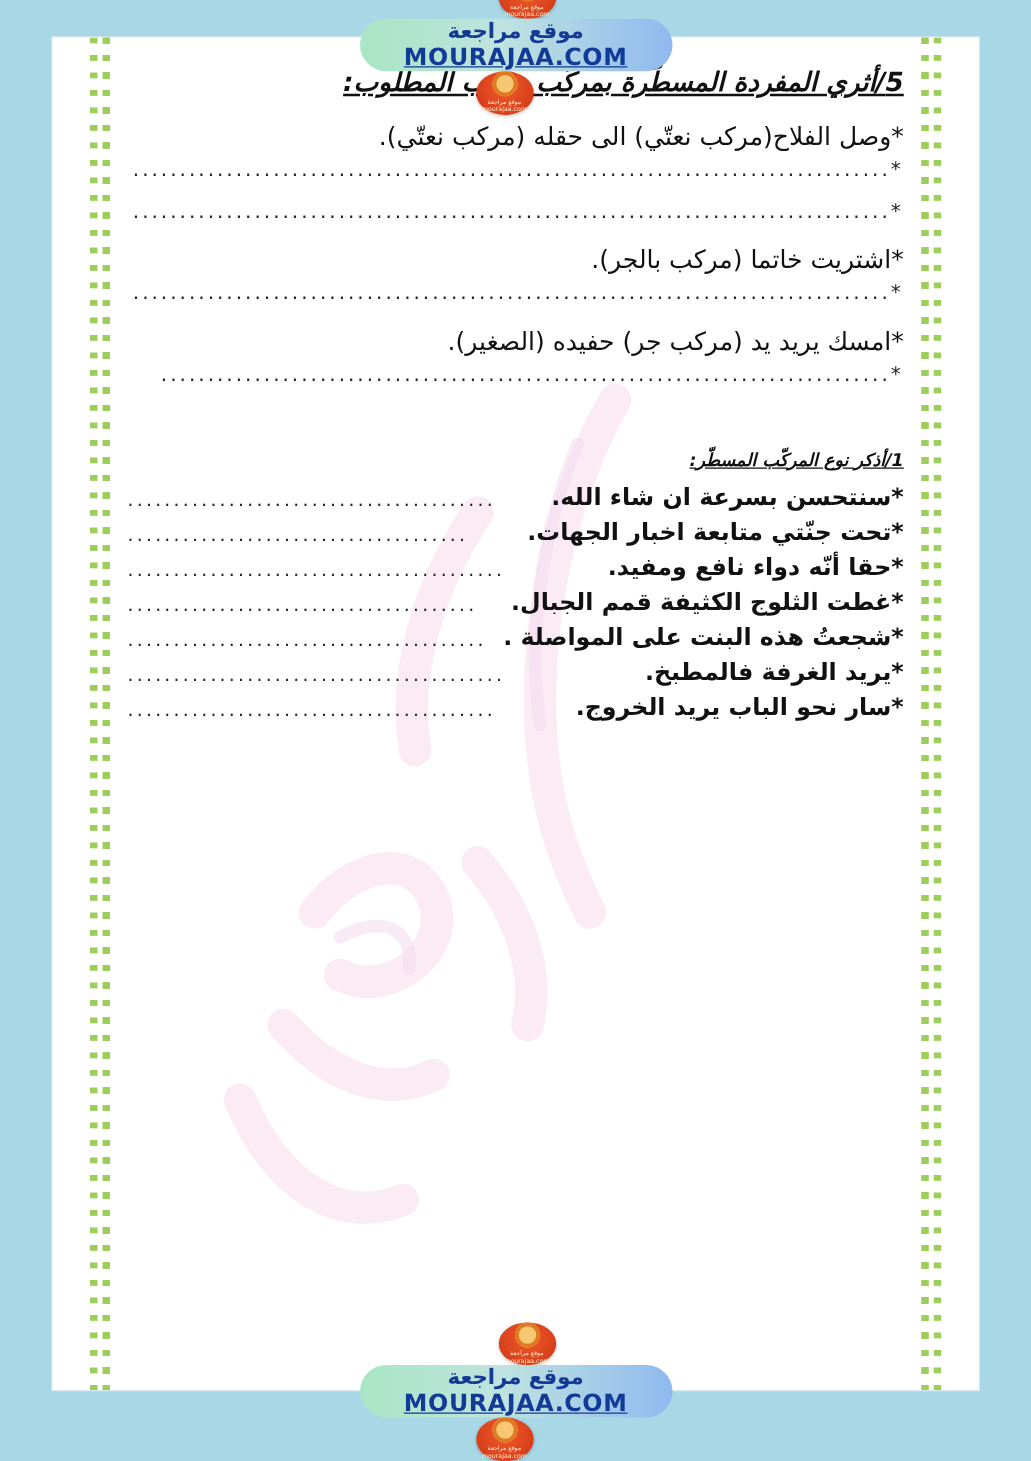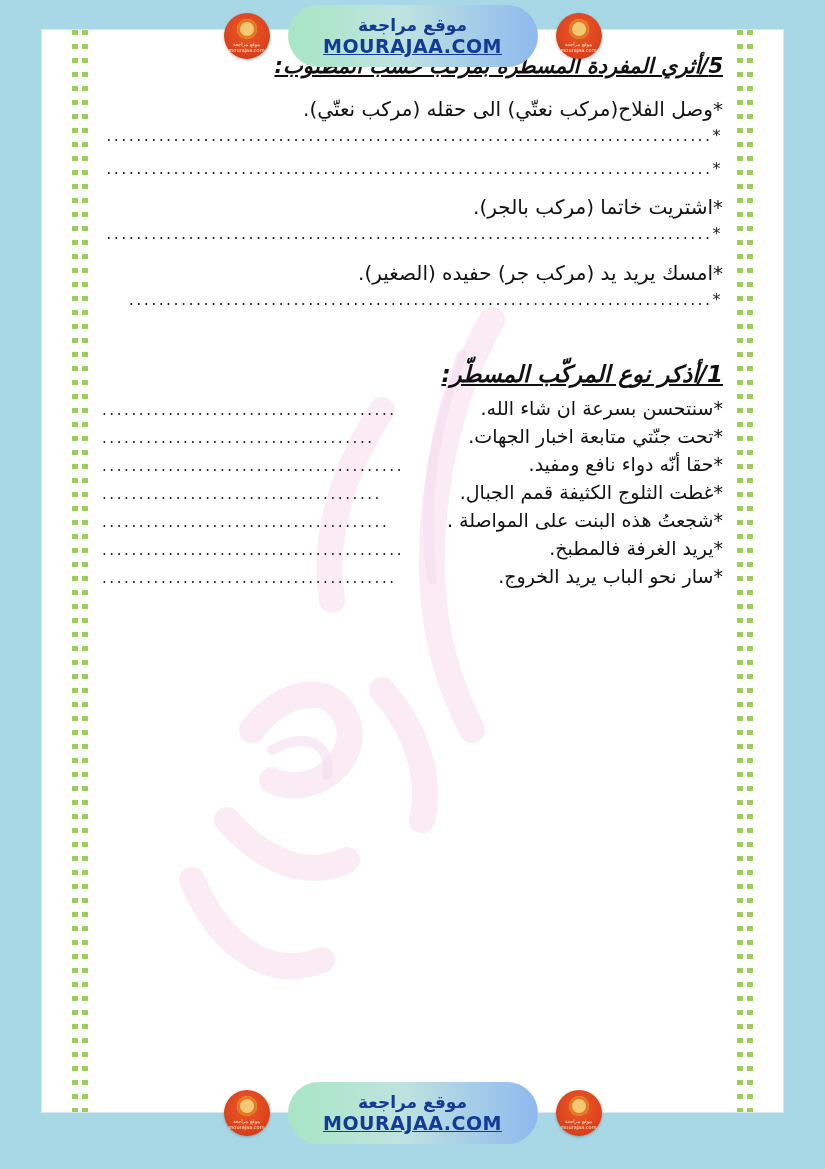--- a/index.html
+++ b/index.html
@@ -60,41 +60,42 @@
   .dots-line{
     font-size:16px;color:#222;letter-spacing:2.4px;
     margin:0 0 14px 0;
     line-height:1.2;
     white-space:nowrap;overflow:hidden;
     direction:rtl;
   }
   .spacer{height:22px;}
 
   .title2{
-    font-size:23px;font-weight:bold;font-style:italic;
+    font-size:14px;font-weight:bold;font-style:italic;
     text-decoration:underline;
     margin:16px 0 10px 0;
   }
   .q2row{
     display:flex;align-items:flex-end;justify-content:flex-start;
     margin:0 0 6px 0;gap:10px;
   }
   .q2row .txt{
-    font-size:19px;font-weight:normal;white-space:nowrap;
+    font-size:19px;font-weight:bold;white-space:nowrap;
   }
   .q2row .ans{
     flex:1;font-size:15px;letter-spacing:2.6px;color:#222;
     overflow:hidden;white-space:nowrap;text-align:left;
   }
 
   
   .banner{
     position:absolute;left:0;right:0;display:flex;
     align-items:center;justify-content:center;
     pointer-events:none;
+    flex-direction:column;
   }
   .banner.top{top:2px;height:68px;}
   .banner.bottom{bottom:22px;height:68px;}
   .banner .pill{
     width:250px;height:62px;border-radius:32px;
     background:linear-gradient(90deg,#a8e6c4 0%,#bfe3df 45%,#8fb9ef 100%);
     display:flex;flex-direction:column;align-items:center;justify-content:center;
     color:#1b3ea8;
   }
   .banner .pill .l1{font-size:17px;font-weight:bold;direction:rtl;color:#153a96;}

